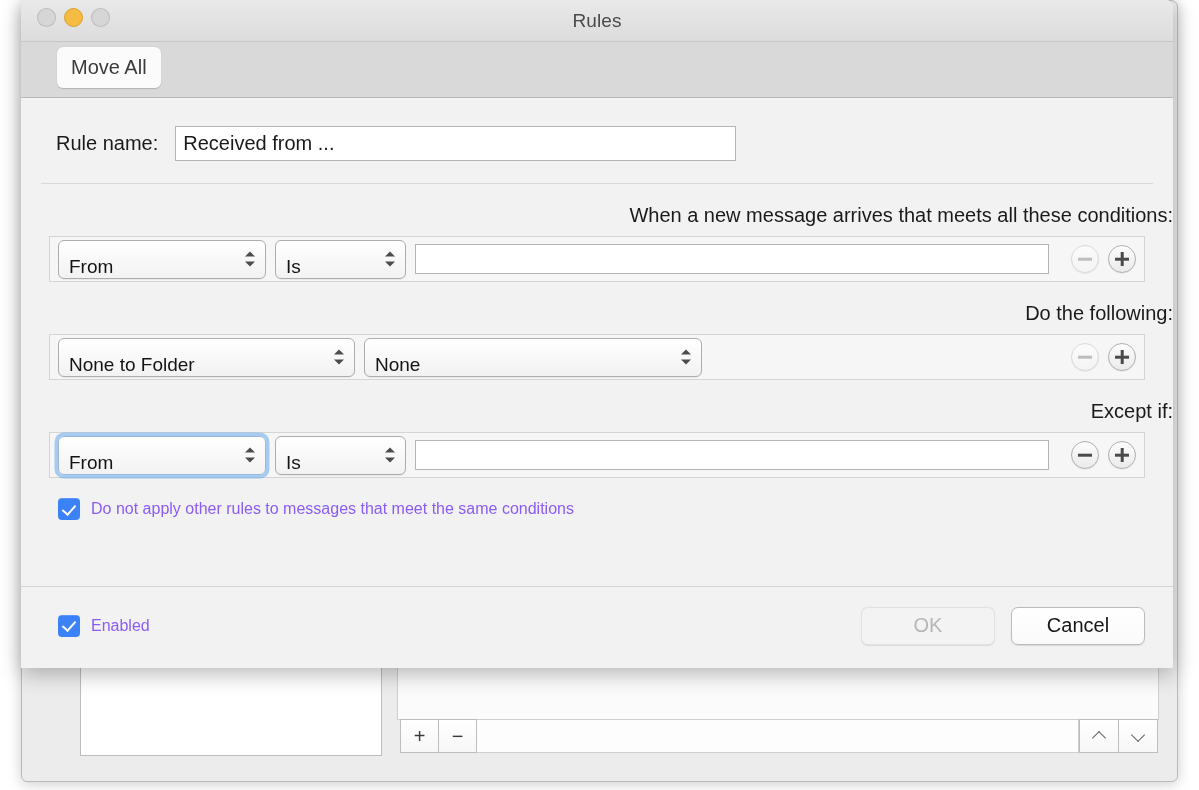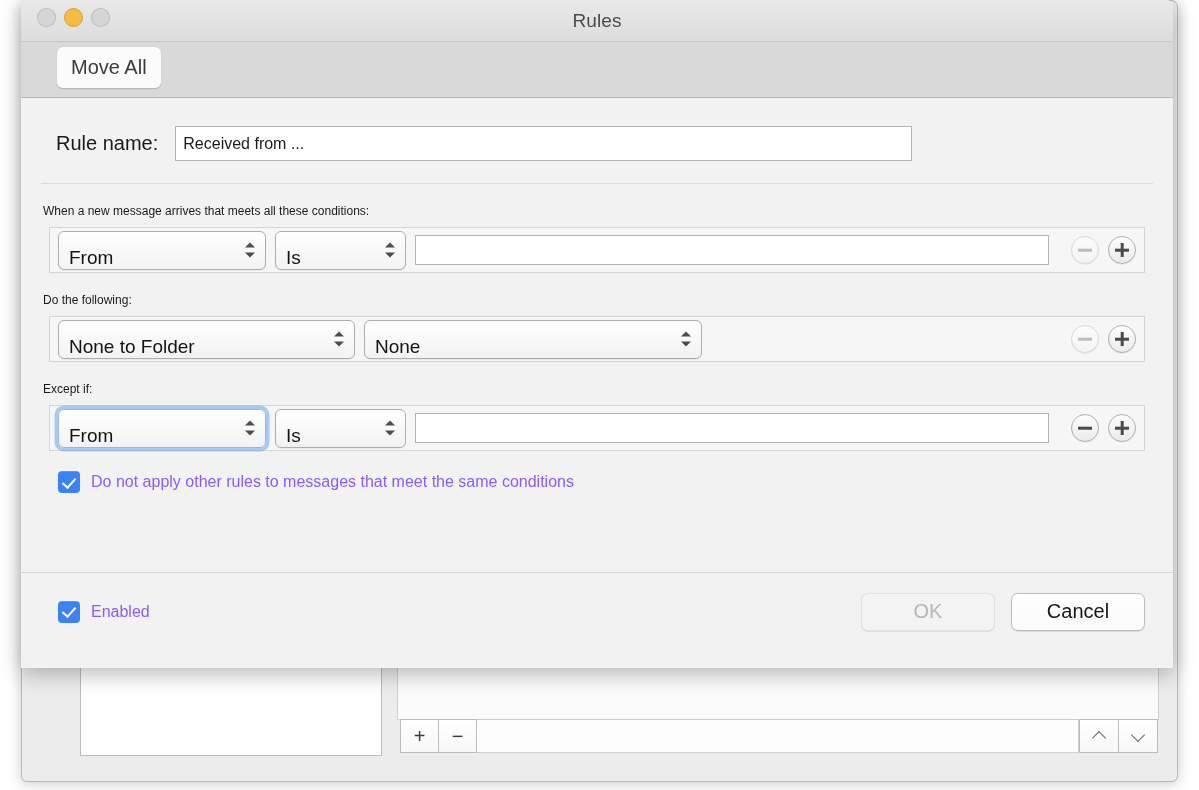--- a/index.html
+++ b/index.html
@@ -184,42 +184,43 @@
     display: flex;
     align-items: center;
     padding: 28px 0 0 35px;
     gap: 17px;
   }
   .rulename-label {
     font-size: 20px;
     color: #1a1a1a;
   }
   .rulename-input {
-    width: 737px;
+    width: 561px;
     height: 35px;
     background: #ffffff;
     border: 1px solid #b4b4b4;
-    font-size: 16px;
+    font-size: 20px;
     color: #1a1a1a;
     padding: 0 7px;
     font-family: "Liberation Sans", sans-serif;
     outline: none;
   }
 
   .hr {
     height: 1px;
     background: #d9d9d9;
     margin: 22px 20px 0 20px;
   }
 
   .section-label {
-    font-size: 12px;
+    font-size: 20px;
     color: #1a1a1a;
     padding-left: 22px;
     margin-top: 20px;
+    text-align: right;
   }
 
   .row-band {
     margin: 9px 28px 0 28px;
     background: #f6f6f6;
     border: 1px solid #d4d4d4;
     height: 46px;
     display: flex;
     align-items: center;
     padding: 0 8px;
@@ -349,21 +350,21 @@
     border-bottom: 2.4px solid #ffffff;
     transform: rotate(42deg);
   }
   .check-label {
     font-size: 16px;
     color: #8b5cf6;
   }
 
   .sheet-footer {
     position: absolute;
-    left: 0; right: 0; bottom: 18px;
+    left: 0; right: 0; bottom: 4px;
     height: 78px;
     background: #f2f2f2;
     border-top: 1px solid #d4d4d4;
     display: flex;
     align-items: center;
     padding: 0 28px 0 37px;
   }
 
   .footer-spacer { flex: 1; }
 

